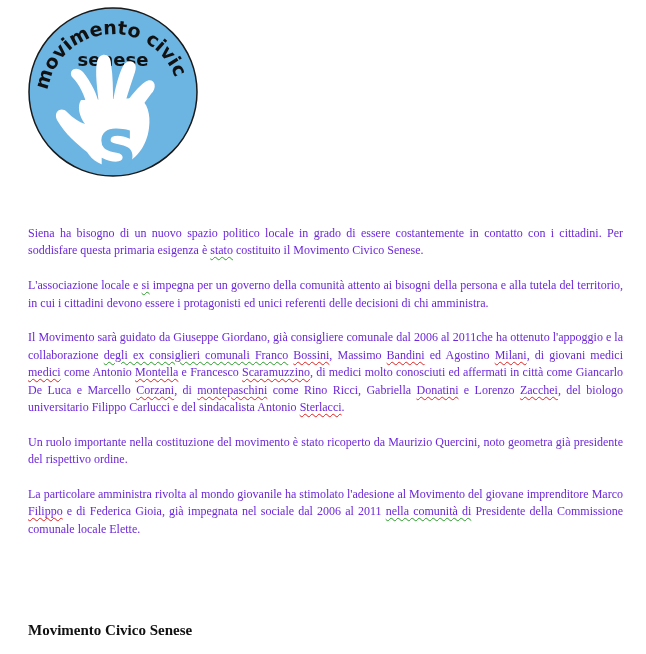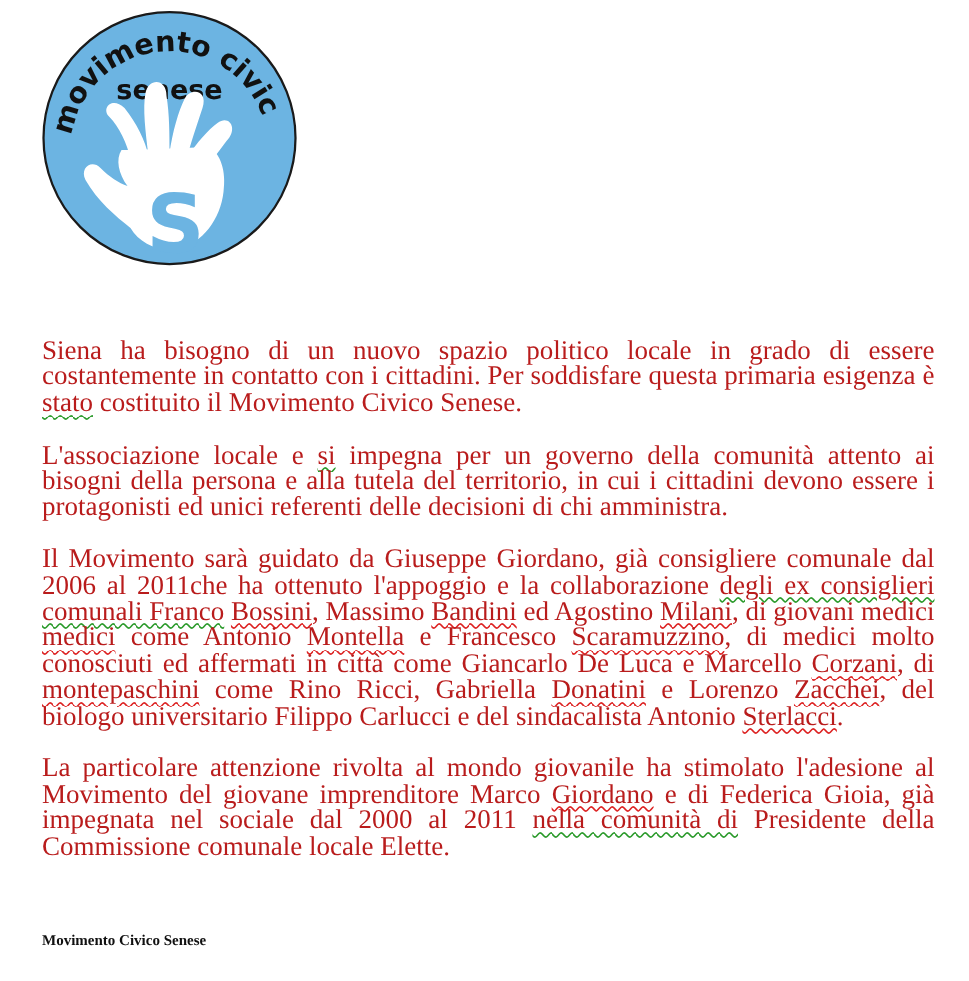--- a/index.html
+++ b/index.html
@@ -1,27 +1,27 @@
 <!DOCTYPE html>
 <html><head>
   <meta charset="utf-8">
   <style>
     html, body { margin: 0; padding: 0; background: #ffffff; }
     body { width: 646px; height: 654px; overflow: hidden; position: relative; }
     .logo { position: absolute; left: 27px; top: 6px; width: 172px; height: 172px; }
     .content {
       position: absolute; left: 28px; top: 225px; width: 595px;
-      font-family: "Liberation Serif", serif; font-size: 18px; line-height: 17.4px; color: #b91c1c;
+      font-family: "Liberation Serif", serif; font-size: 12px; line-height: 17.4px; color: #6d28d9;
     }
     .content p { margin: 0 0 17.4px 0; text-align: justify; }
     .spell { text-decoration: underline wavy #d22; text-decoration-thickness: 1px; text-underline-offset: 2px; }
     .gram { text-decoration: underline wavy #2a9a2a; text-decoration-thickness: 1px; text-underline-offset: 2px; }
     .footer-title {
       position: absolute; left: 28px; top: 622px;
-      font-family: "Liberation Serif", serif; font-weight: bold; font-size: 10px; color: #111;
+      font-family: "Liberation Serif", serif; font-weight: bold; font-size: 15px; color: #111;
     }
   </style>
 </head>
 <body>
 
 <div class="logo">
   <svg width="172" height="172" viewBox="0 0 172 172">
     <defs>
       <path id="arcPath" d="M 22 78 A 66 66 0 0 1 150 78"></path>
     </defs>
@@ -40,16 +40,17 @@
       <path d="M 98 98 C 104 90 112 80 118 76 C 126 70 132 80 124 88 C 118 96 112 104 108 110 Z"></path>
     </g>
     <text x="90" y="162" text-anchor="middle" font-family="DejaVu Sans, sans-serif" font-size="54" font-weight="bold" fill="#6cb4e2">S</text>
   </svg>
 </div>
 
 <div class="content" id="content">
     <p><span>Siena ha bisogno di un nuovo spazio politico locale in grado di essere costantemente in contatto con i cittadini. Per soddisfare questa primaria esigenza è </span><span class="gram">stato</span><span> costituito il Movimento Civico Senese.</span></p>
     <p><span>L'associazione locale e </span><span class="gram">si</span><span> impegna per un governo della comunità attento ai bisogni della persona e alla tutela del territorio, in cui i cittadini devono essere i protagonisti ed unici referenti delle decisioni di chi amministra.</span></p>
     <p><span>Il Movimento sarà guidato da Giuseppe Giordano, già consigliere comunale dal 2006 al 2011che ha ottenuto l'appoggio e la collaborazione </span><span class="gram">degli ex consiglieri comunali Franco</span><span> </span><span class="spell">Bossini</span><span>, Massimo </span><span class="spell">Bandini</span><span> ed Agostino </span><span class="spell">Milani</span><span>, di giovani medici </span><span class="spell">medici</span><span> come Antonio </span><span class="spell">Montella</span><span> e Francesco </span><span class="spell">Scaramuzzino</span><span>, di medici molto conosciuti ed affermati in città come Giancarlo De Luca e Marcello </span><span class="spell">Corzani</span><span>, di </span><span class="spell">montepaschini</span><span> come Rino Ricci, Gabriella </span><span class="spell">Donatini</span><span> e Lorenzo </span><span class="spell">Zacchei</span><span>, del biologo universitario Filippo Carlucci e del sindacalista Antonio </span><span class="spell">Sterlacci</span><span>.</span></p>
-    <p><span>La particolare attenzione rivolta al mondo giovanile ha stimolato l'adesione al Movimento del giovane imprenditore Marco </span><span class="spell">Giordano</span><span> e di Federica Gioia, già impegnata nel sociale dal 2000 al 2011 </span><span class="gram">nella comunità di</span><span> Presidente della Commissione comunale locale Elette.</span></p>
+    <p><span>Un ruolo importante nella costituzione del movimento è stato ricoperto da Maurizio Quercini, noto geometra già presidente del rispettivo ordine.</span></p>
+    <p><span>La particolare amministra rivolta al mondo giovanile ha stimolato l'adesione al Movimento del giovane imprenditore Marco </span><span class="spell">Filippo</span><span> e di Federica Gioia, già impegnata nel sociale dal 2006 al 2011 </span><span class="gram">nella comunità di</span><span> Presidente della Commissione comunale locale Elette.</span></p>
   </div>
 
 <div class="footer-title">Movimento Civico Senese</div>
 
 </body></html>

